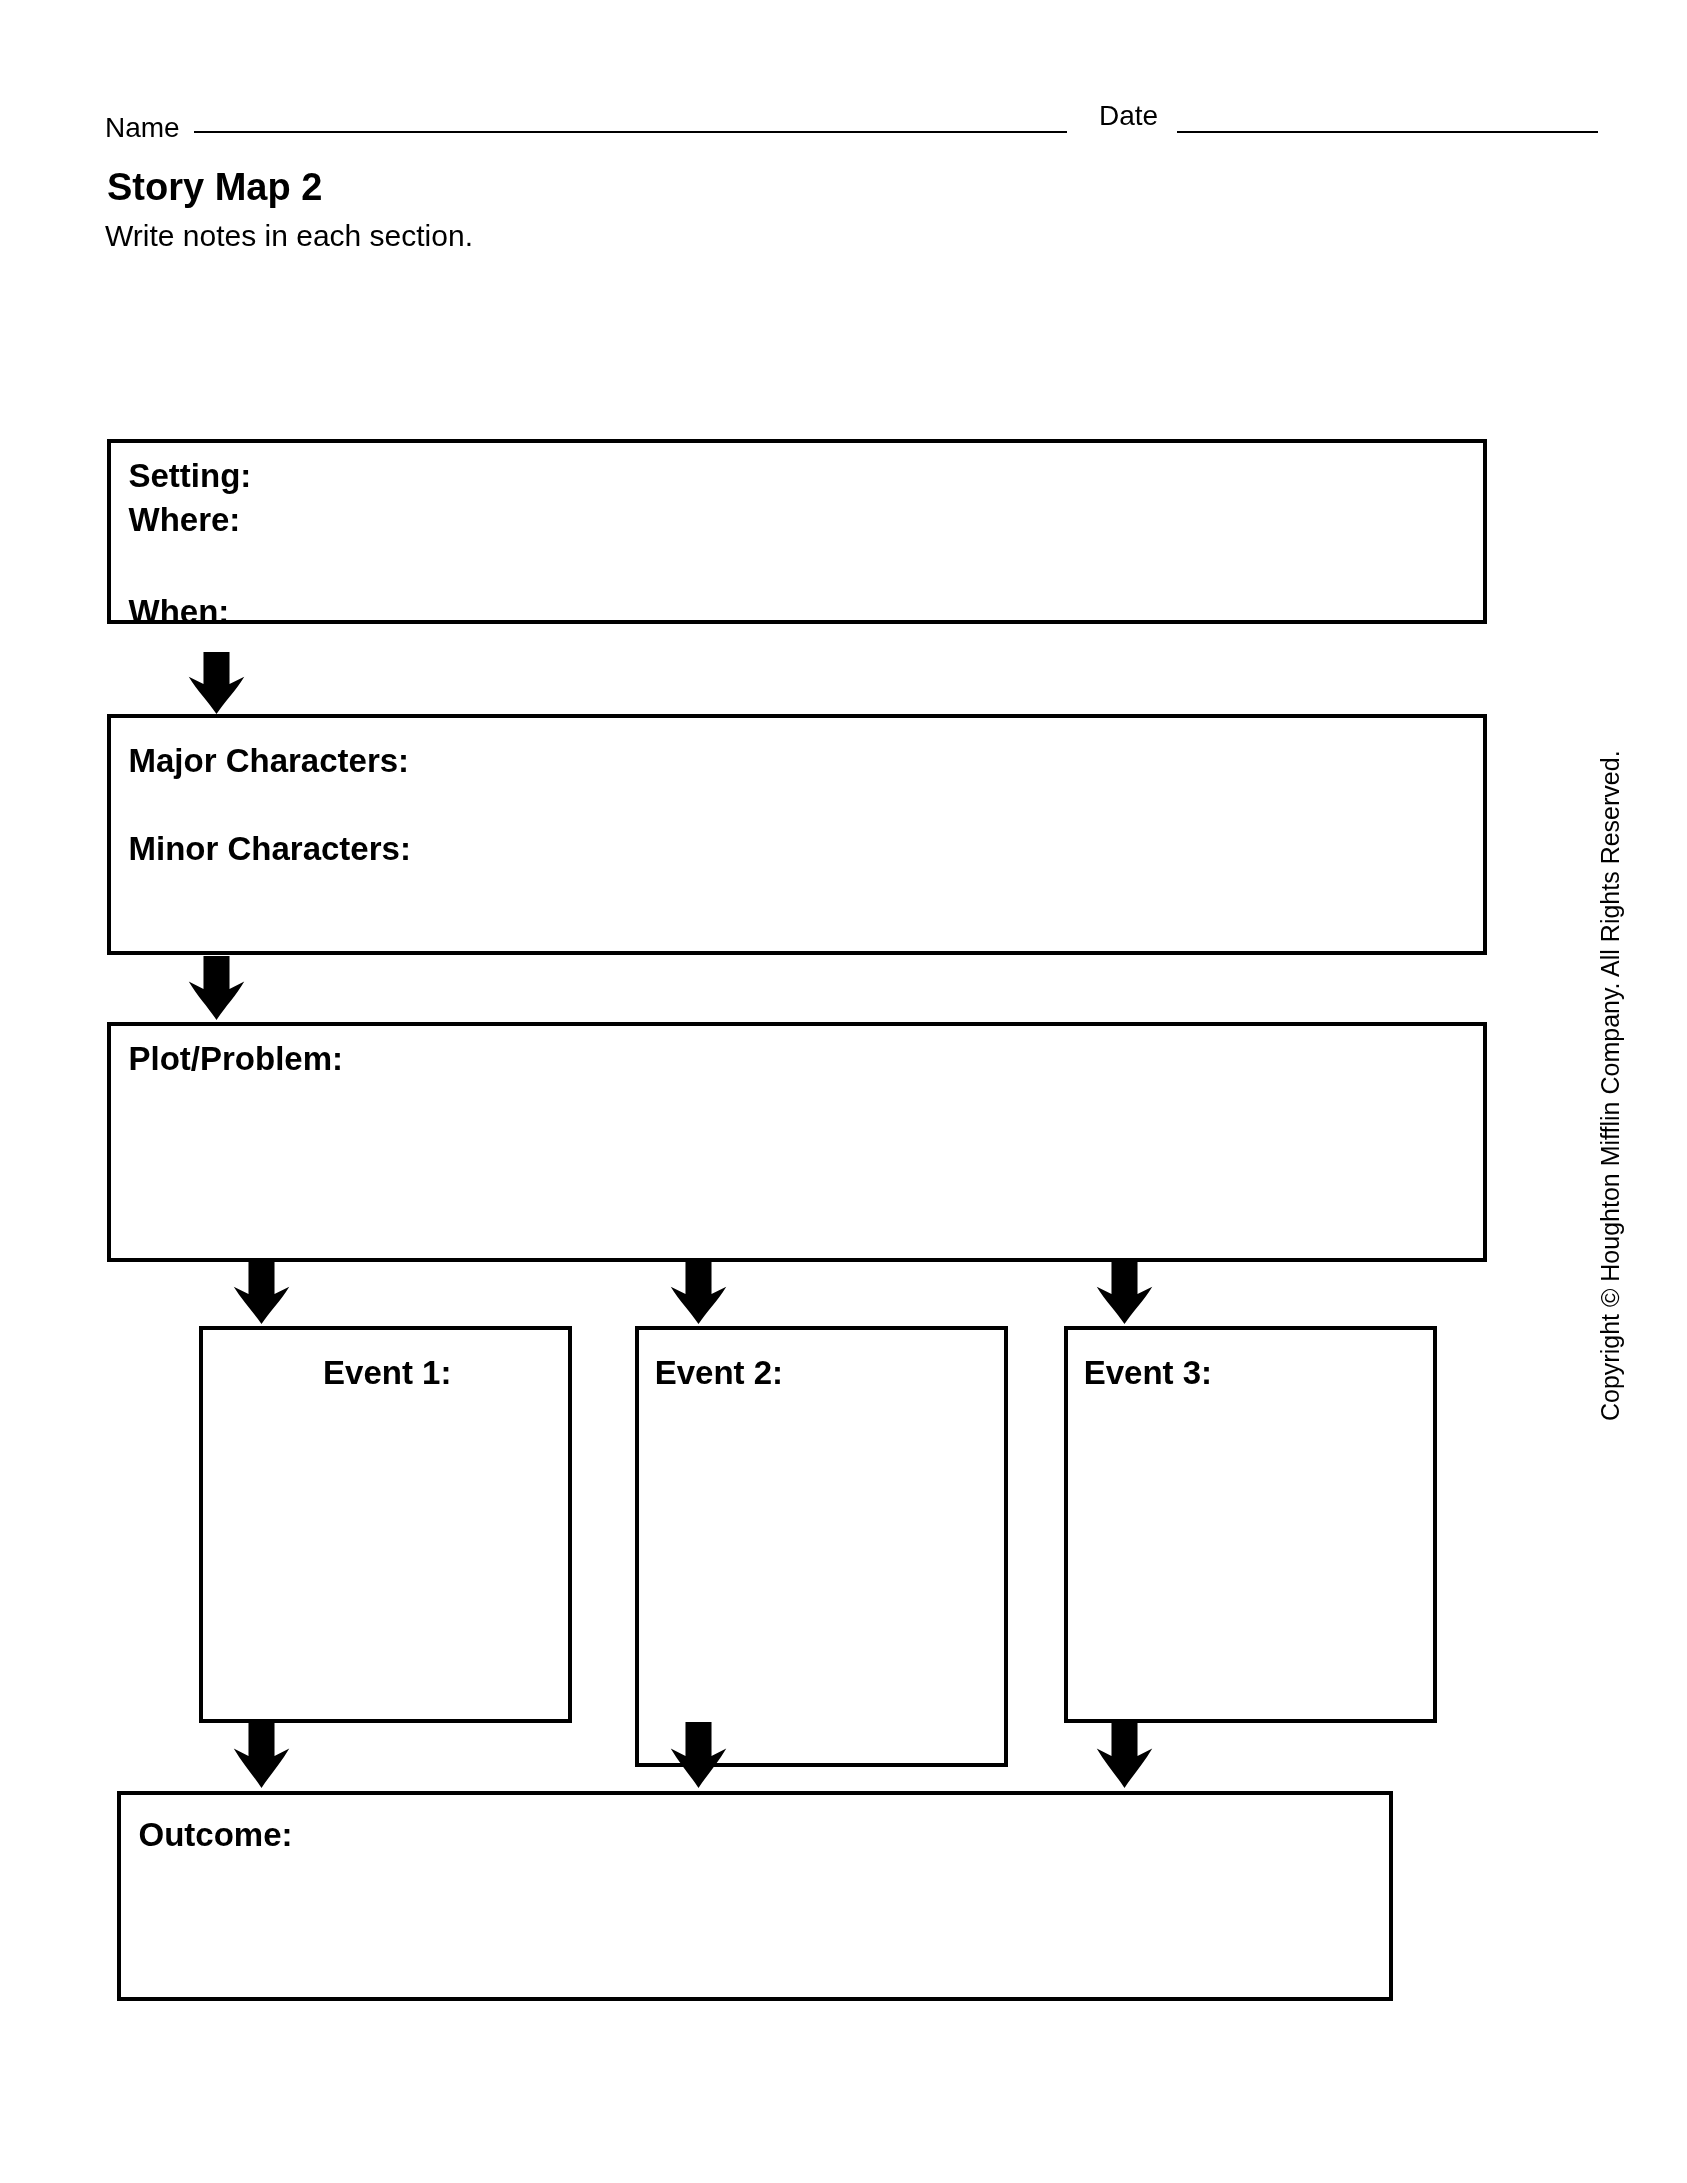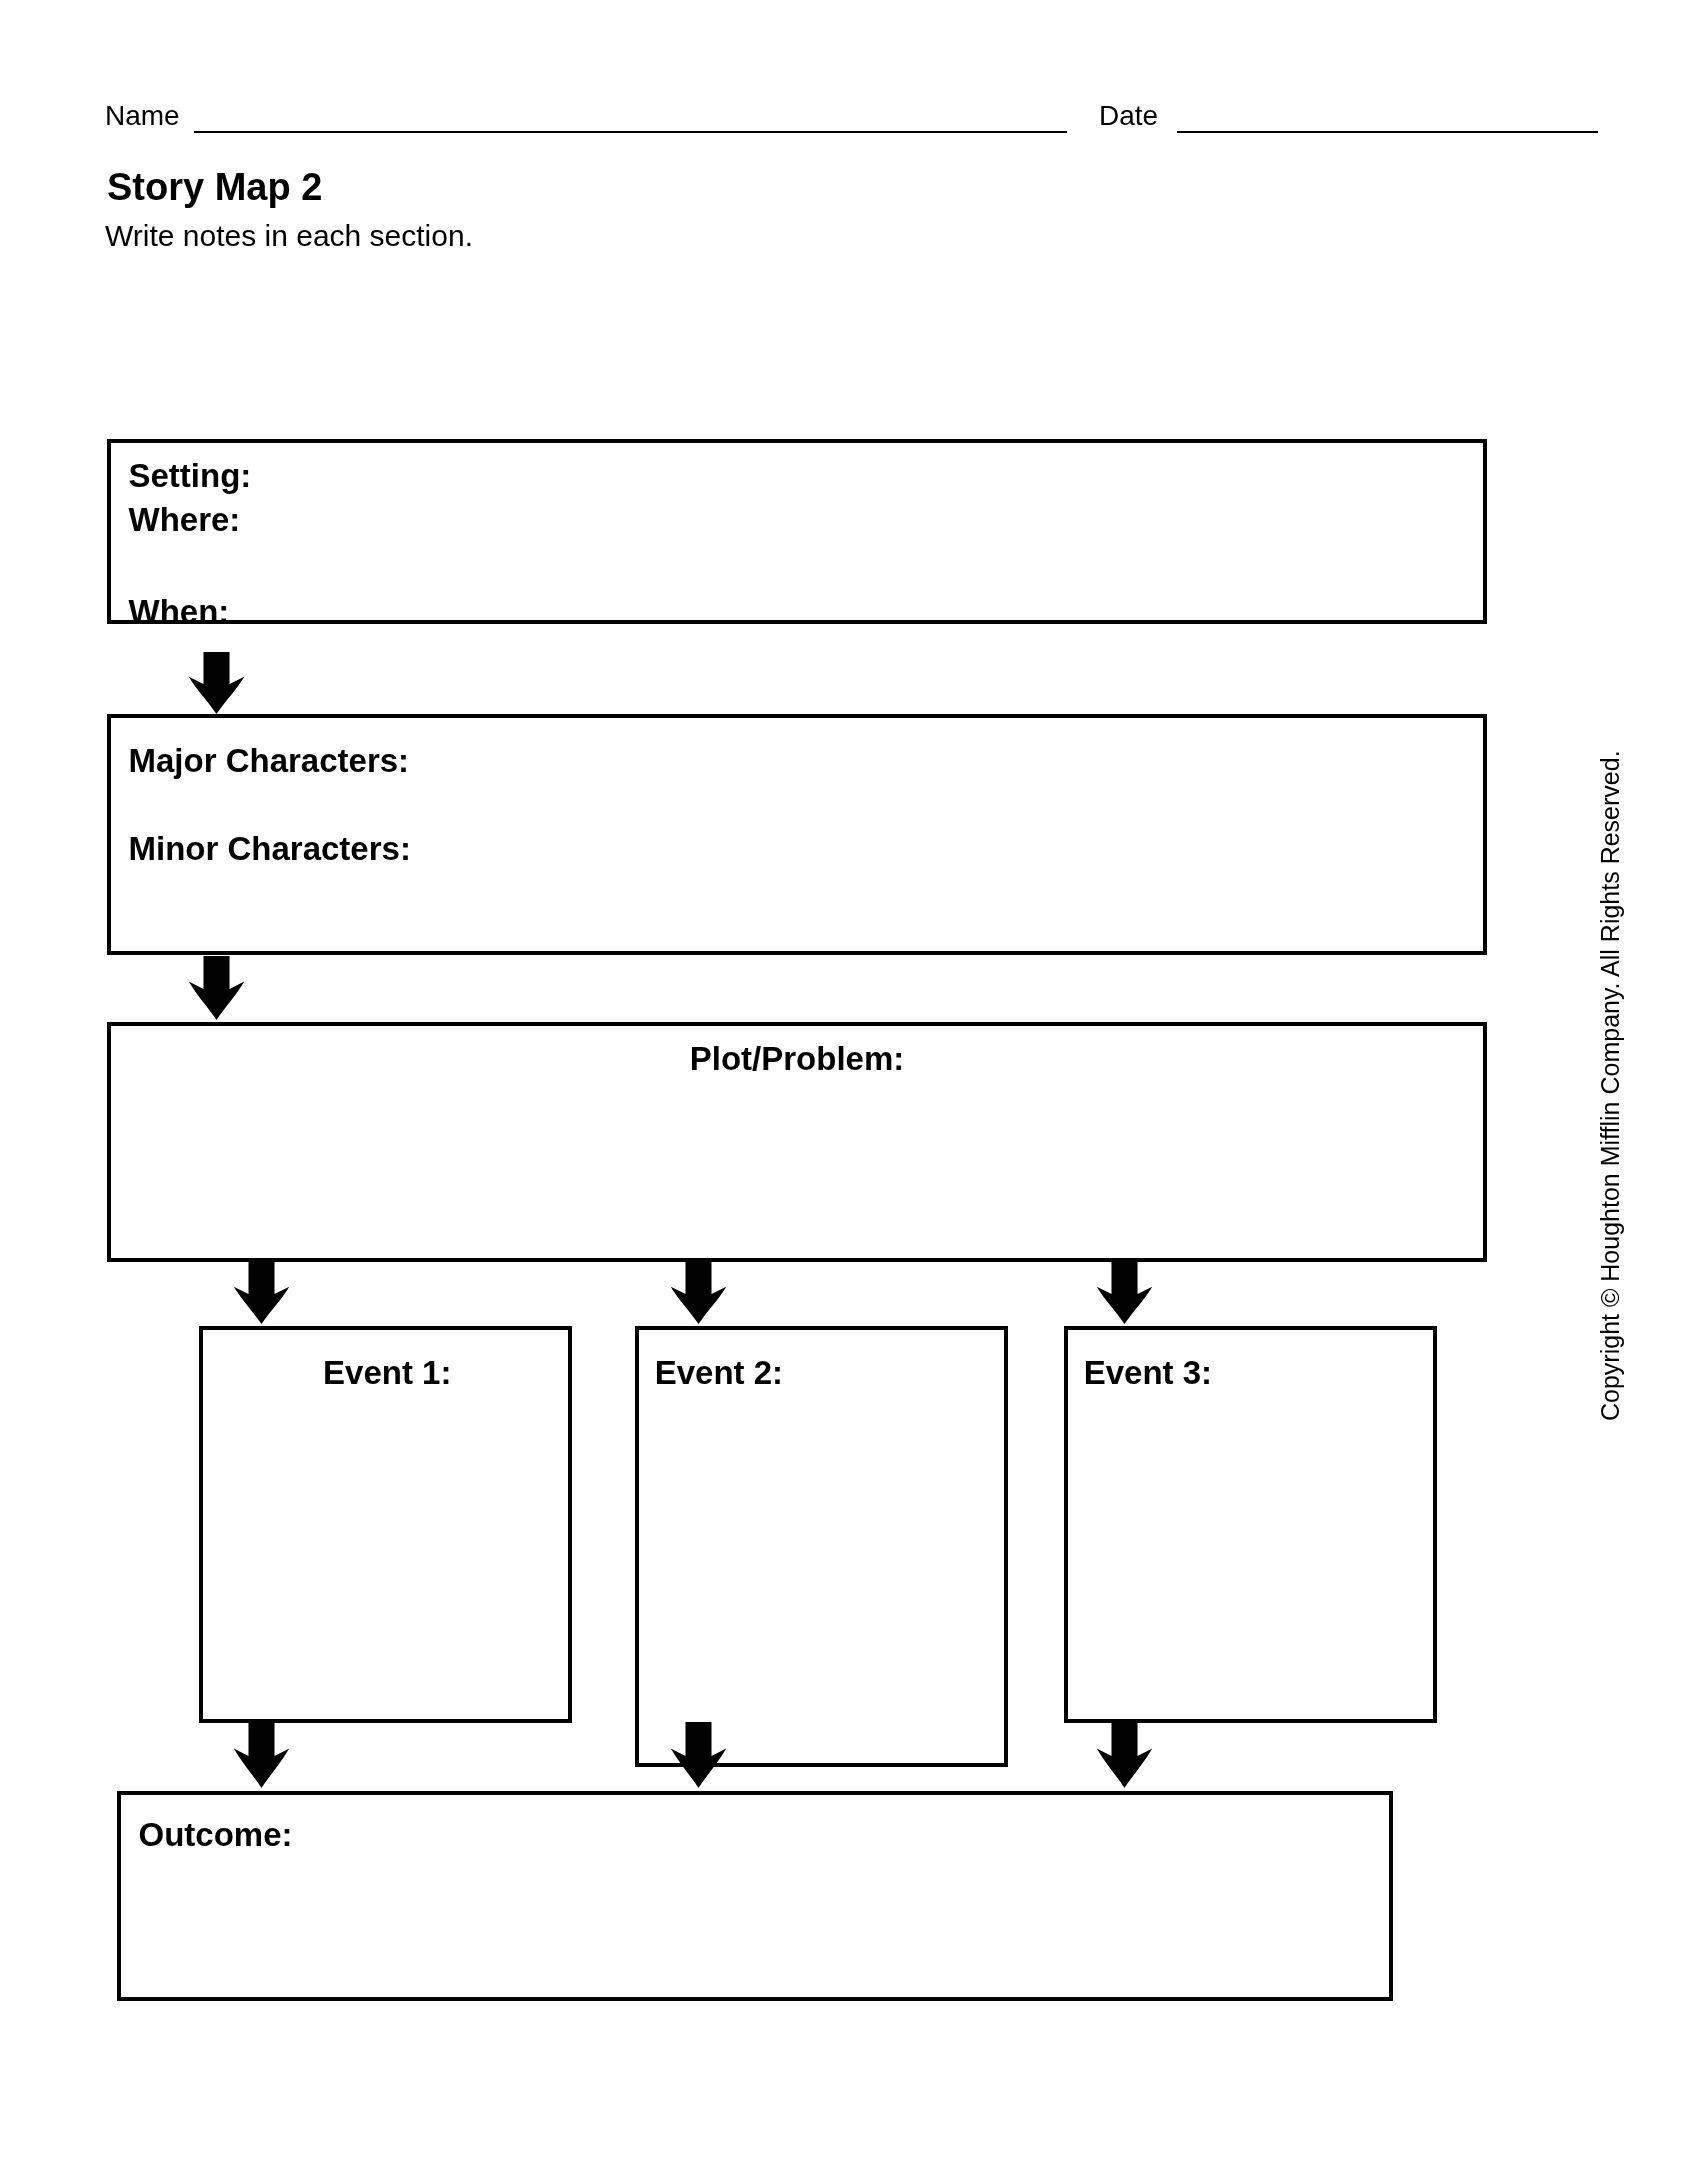--- a/index.html
+++ b/index.html
@@ -34,21 +34,21 @@
     font-size:25px;line-height:30px;
     text-align:center;
     white-space:nowrap;
   }
 </style>
 </head>
 <body>
 
 <div class="page">
 
-  <div class="abs label-sm" style="left:105px;top:100px;">Name</div>
+  <div class="abs label-sm" style="left:105px;top:112px;">Name</div>
   <div class="rule" style="left:194px;top:131px;width:873px;"></div>
 
   <div class="abs label-sm" style="left:1099px;top:100px;">Date</div>
   <div class="rule" style="left:1177px;top:131px;width:421px;"></div>
 
   <div class="abs title" style="left:107px;top:166px;text-align:center;">Story Map 2</div>
   <div class="abs instruction" style="left:105px;top:218px;">Write notes in each section.</div>
 
   <div class="map-box" style="left:107px;top:411px;width:1380px;height:185px;padding:10.5px 17.5px 0 17.5px;margin-top:28px;">
     <div class="box-label">Setting:</div>
@@ -66,21 +66,21 @@
     <div class="box-label">Major Characters:</div>
     <div class="box-label" style="margin-top:44px;">Minor Characters:</div>
   </div>
 
   <div class="arrow" style="left:187px;top:956px;width:59px;height:64px;">
     <svg viewBox="0 0 68 70" preserveAspectRatio="none" aria-hidden="true">
       <path d="M19 0 H49 V36 L66 28 C56 44 43 57 34 70 C25 57 12 44 2 28 L19 36 Z" fill="#000"></path>
     </svg>
   </div>
 
-  <div class="map-box" style="left:107px;top:1022px;width:1380px;height:240px;padding:10.5px 17.5px 0 17.5px;text-align:center;">
+  <div class="map-box" style="left:107px;top:1022px;width:1380px;height:240px;padding:10.5px 17.5px 0 17.5px;">
     <div class="box-label">Plot/Problem:</div>
   </div>
 
   <div class="arrow" style="left:232px;top:1262px;width:59px;height:62px;">
     <svg viewBox="0 0 68 70" preserveAspectRatio="none" aria-hidden="true">
       <path d="M19 0 H49 V36 L66 28 C56 44 43 57 34 70 C25 57 12 44 2 28 L19 36 Z" fill="#000"></path>
     </svg>
   </div>
   <div class="arrow" style="left:669px;top:1262px;width:59px;height:62px;">
     <svg viewBox="0 0 68 70" preserveAspectRatio="none" aria-hidden="true">

